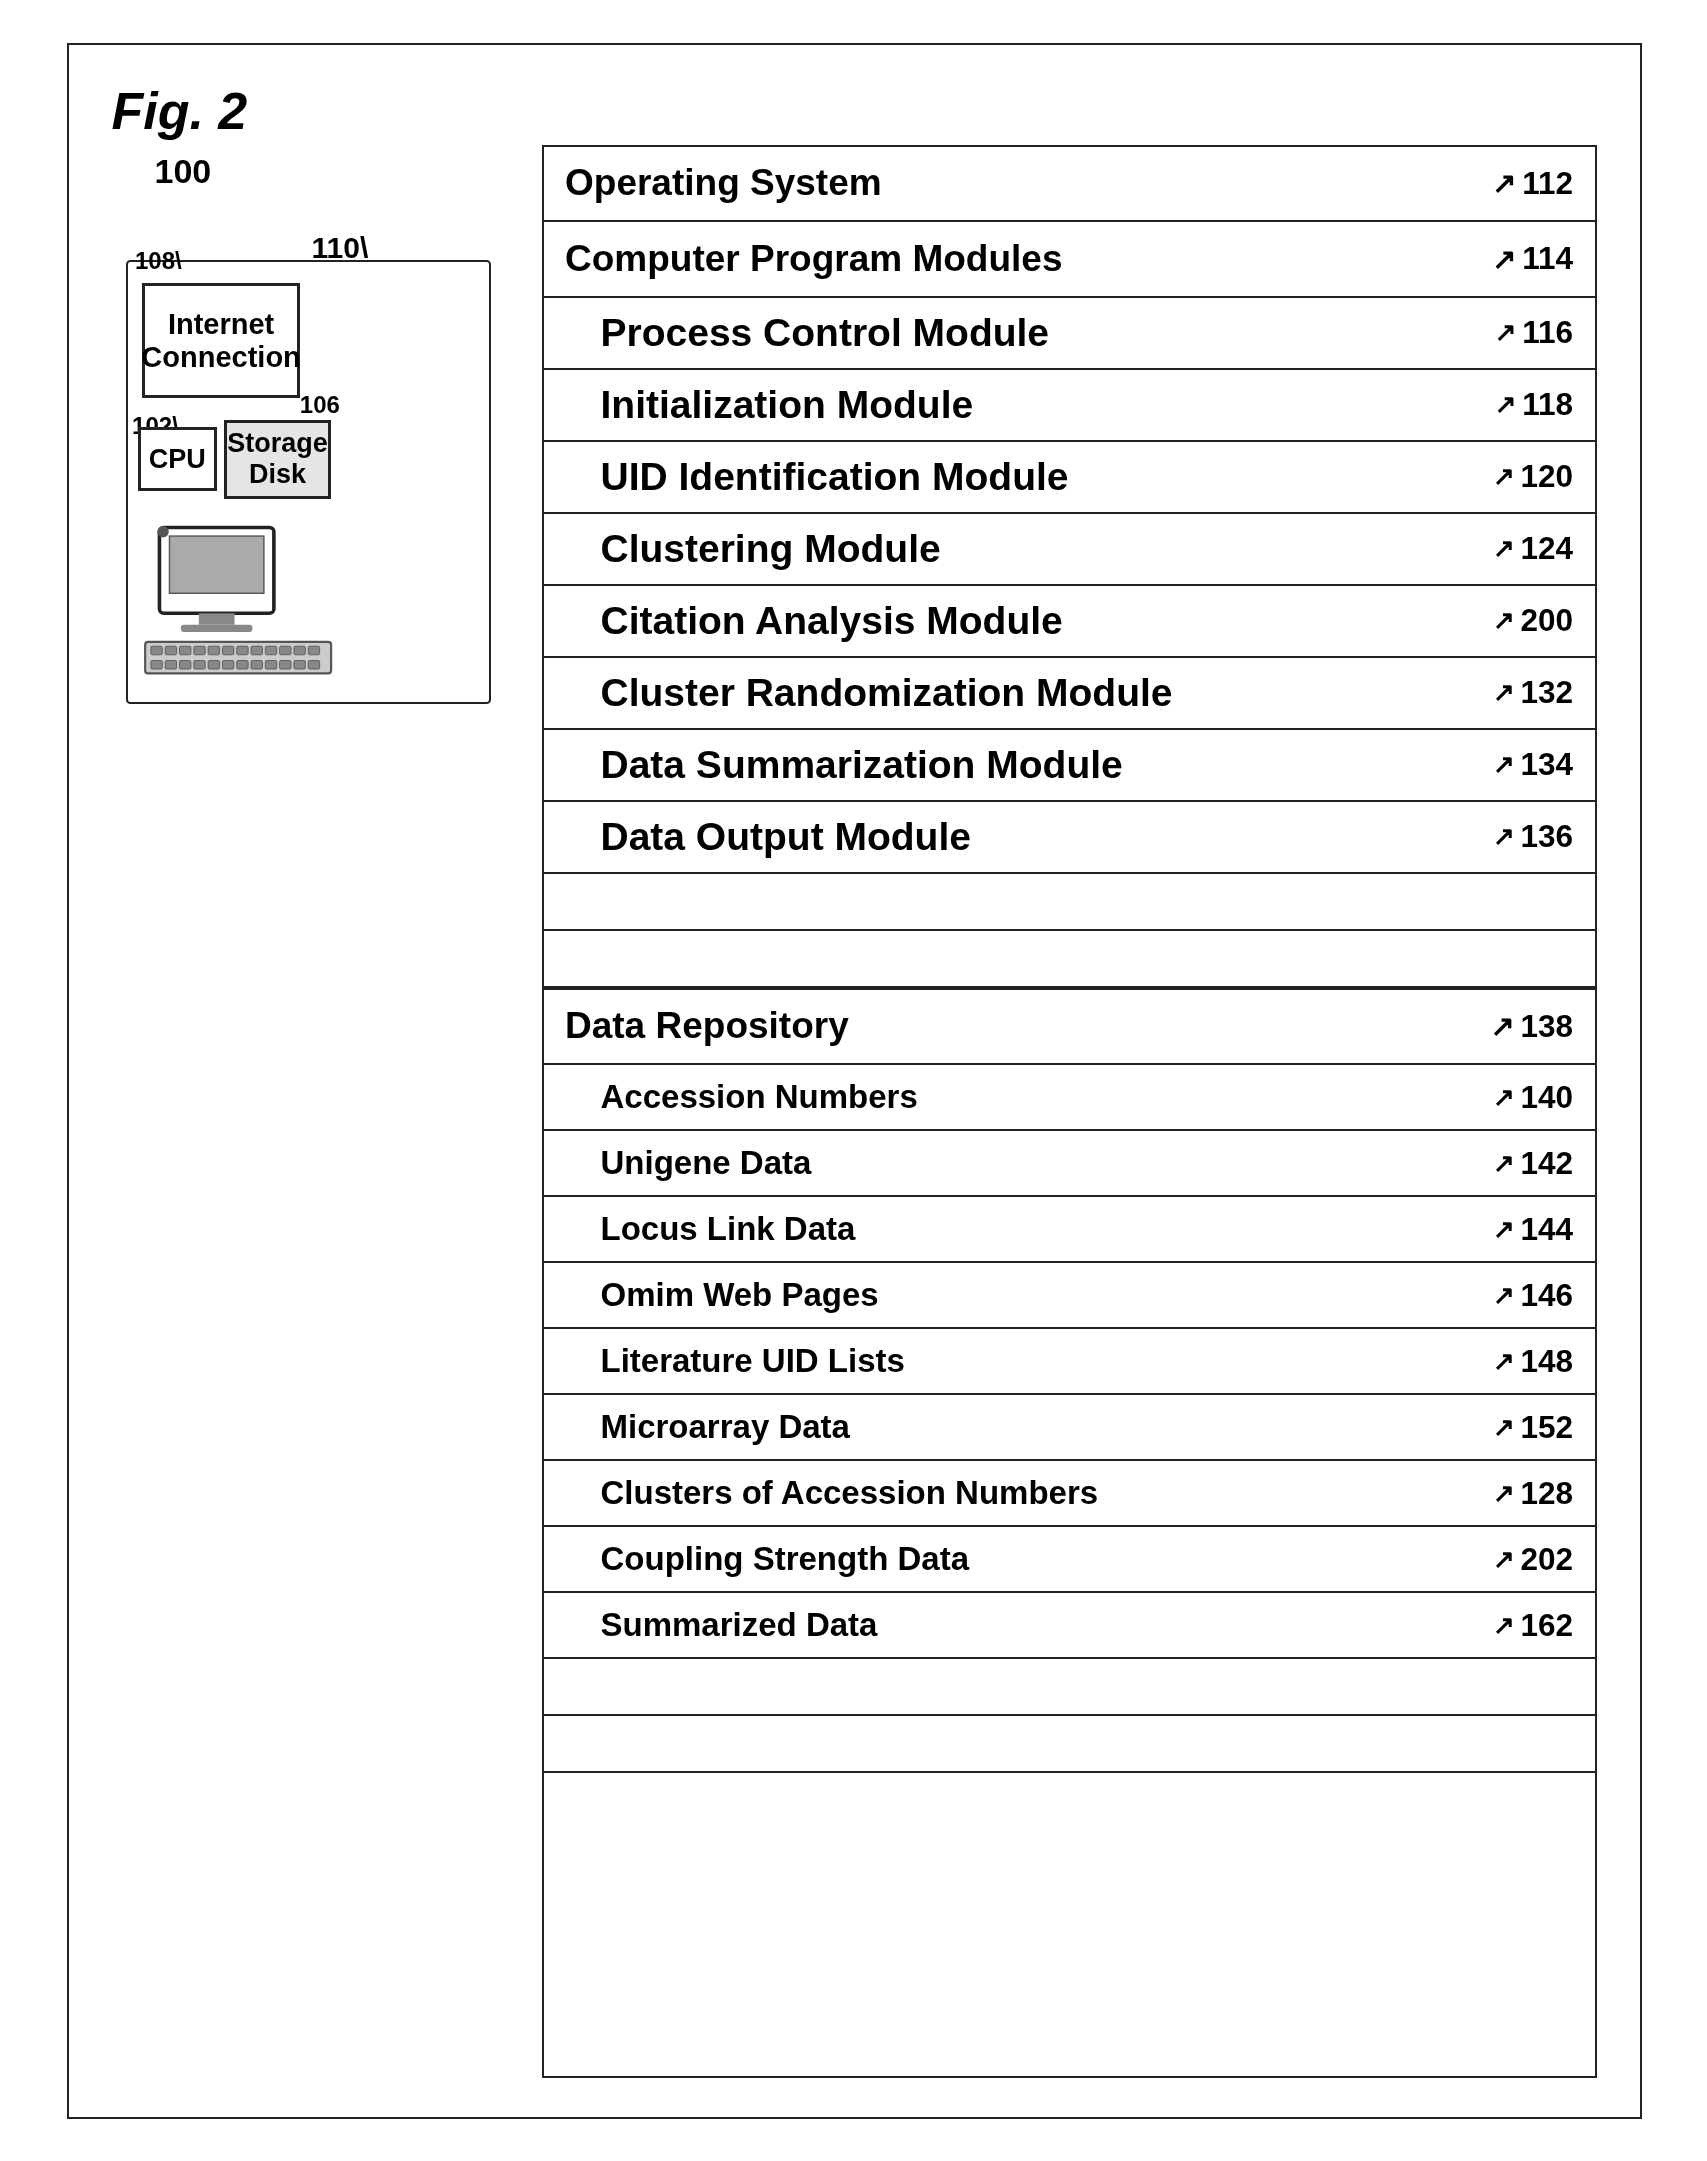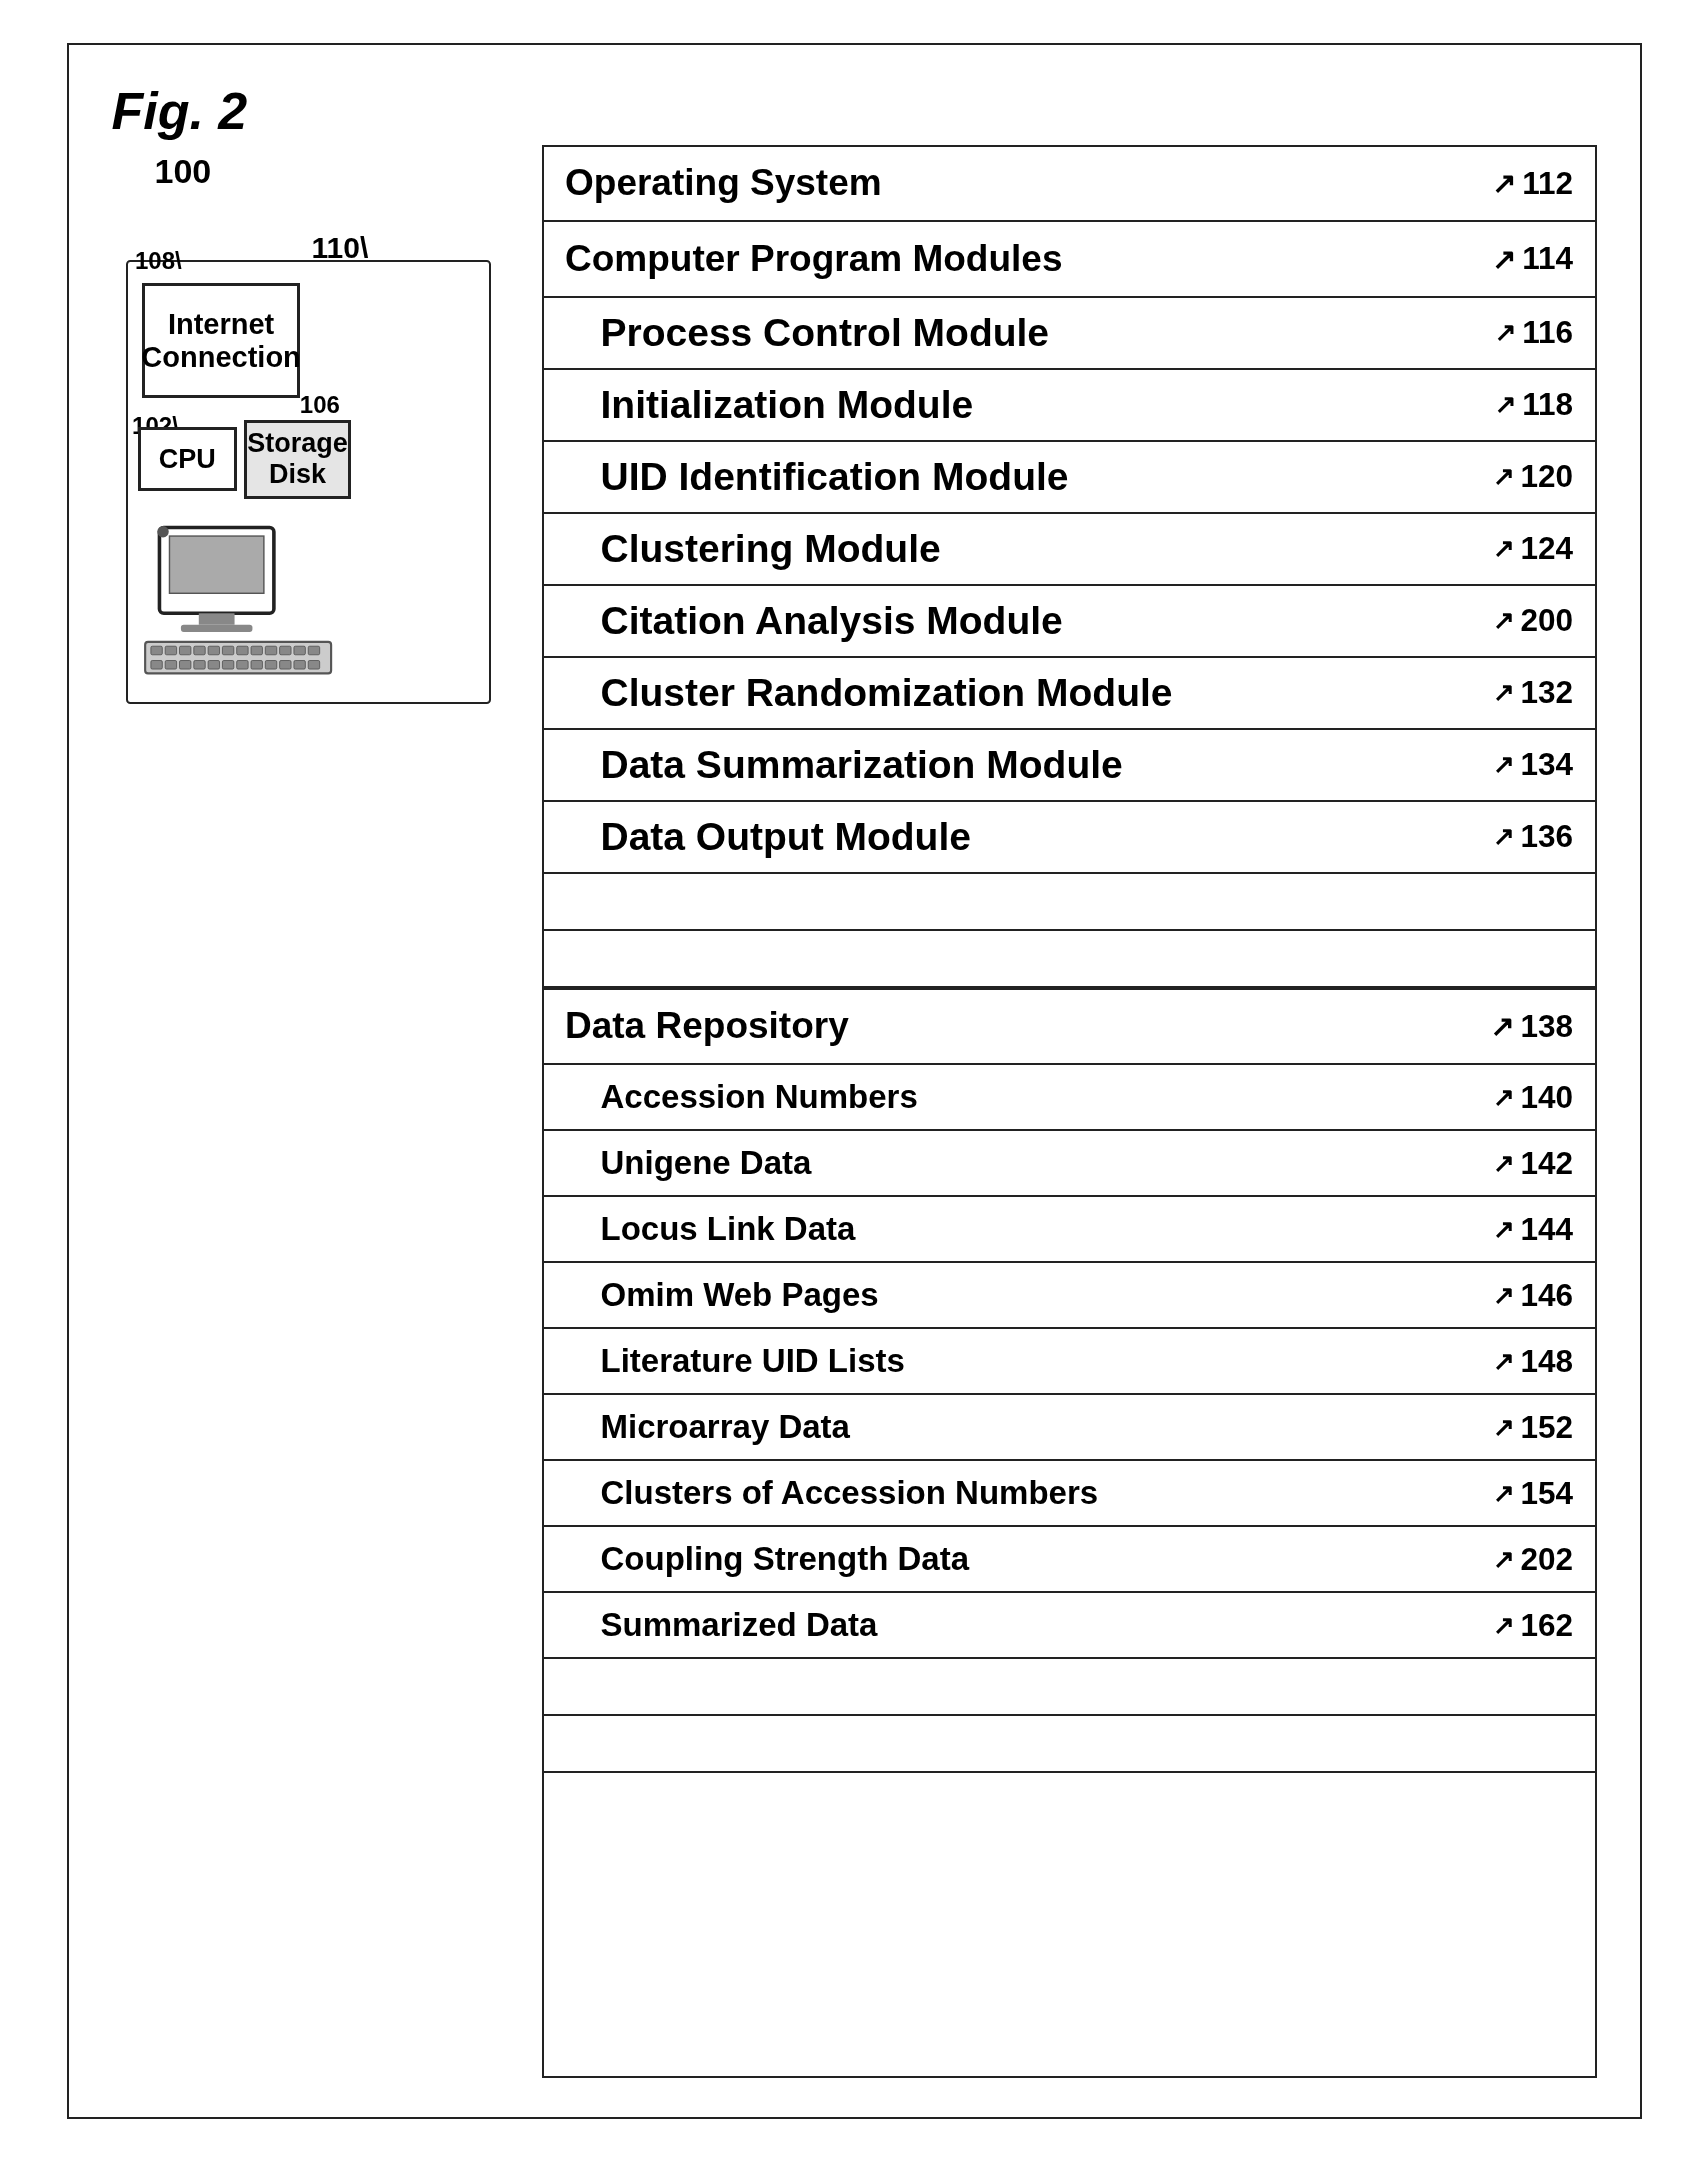--- a/index.html
+++ b/index.html
@@ -103,21 +103,21 @@
     .cpu-storage-area {
       position: absolute;
       top: 158px;
       left: 10px;
       display: flex;
       flex-direction: row;
       gap: 7.2px;
       align-items: center;
     }
     .cpu-box {
-      width: 99px;
+      width: 79px;
       height: 64px;
       border: 3.6px solid #222;
       display: flex;
       align-items: center;
       justify-content: center;
       font-size: 27px;
       font-weight: bold;
       background: #fff;
     }
     .storage-box {
@@ -467,21 +467,21 @@
       <span class="data-label">Microarray Data</span>
       <span class="ref-num">
         <span style="font-size:26px;">↗</span>
         <span>152</span>
       </span>
     </div>
             <div class="data-row">
       <span class="data-label">Clusters of Accession Numbers</span>
       <span class="ref-num">
         <span style="font-size:26px;">↗</span>
-        <span>154</span>
+        <span>128</span>
       </span>
     </div>
             <div class="data-row">
       <span class="data-label">Coupling Strength Data</span>
       <span class="ref-num">
         <span style="font-size:26px;">↗</span>
         <span>202</span>
       </span>
     </div>
             <div class="data-row">

